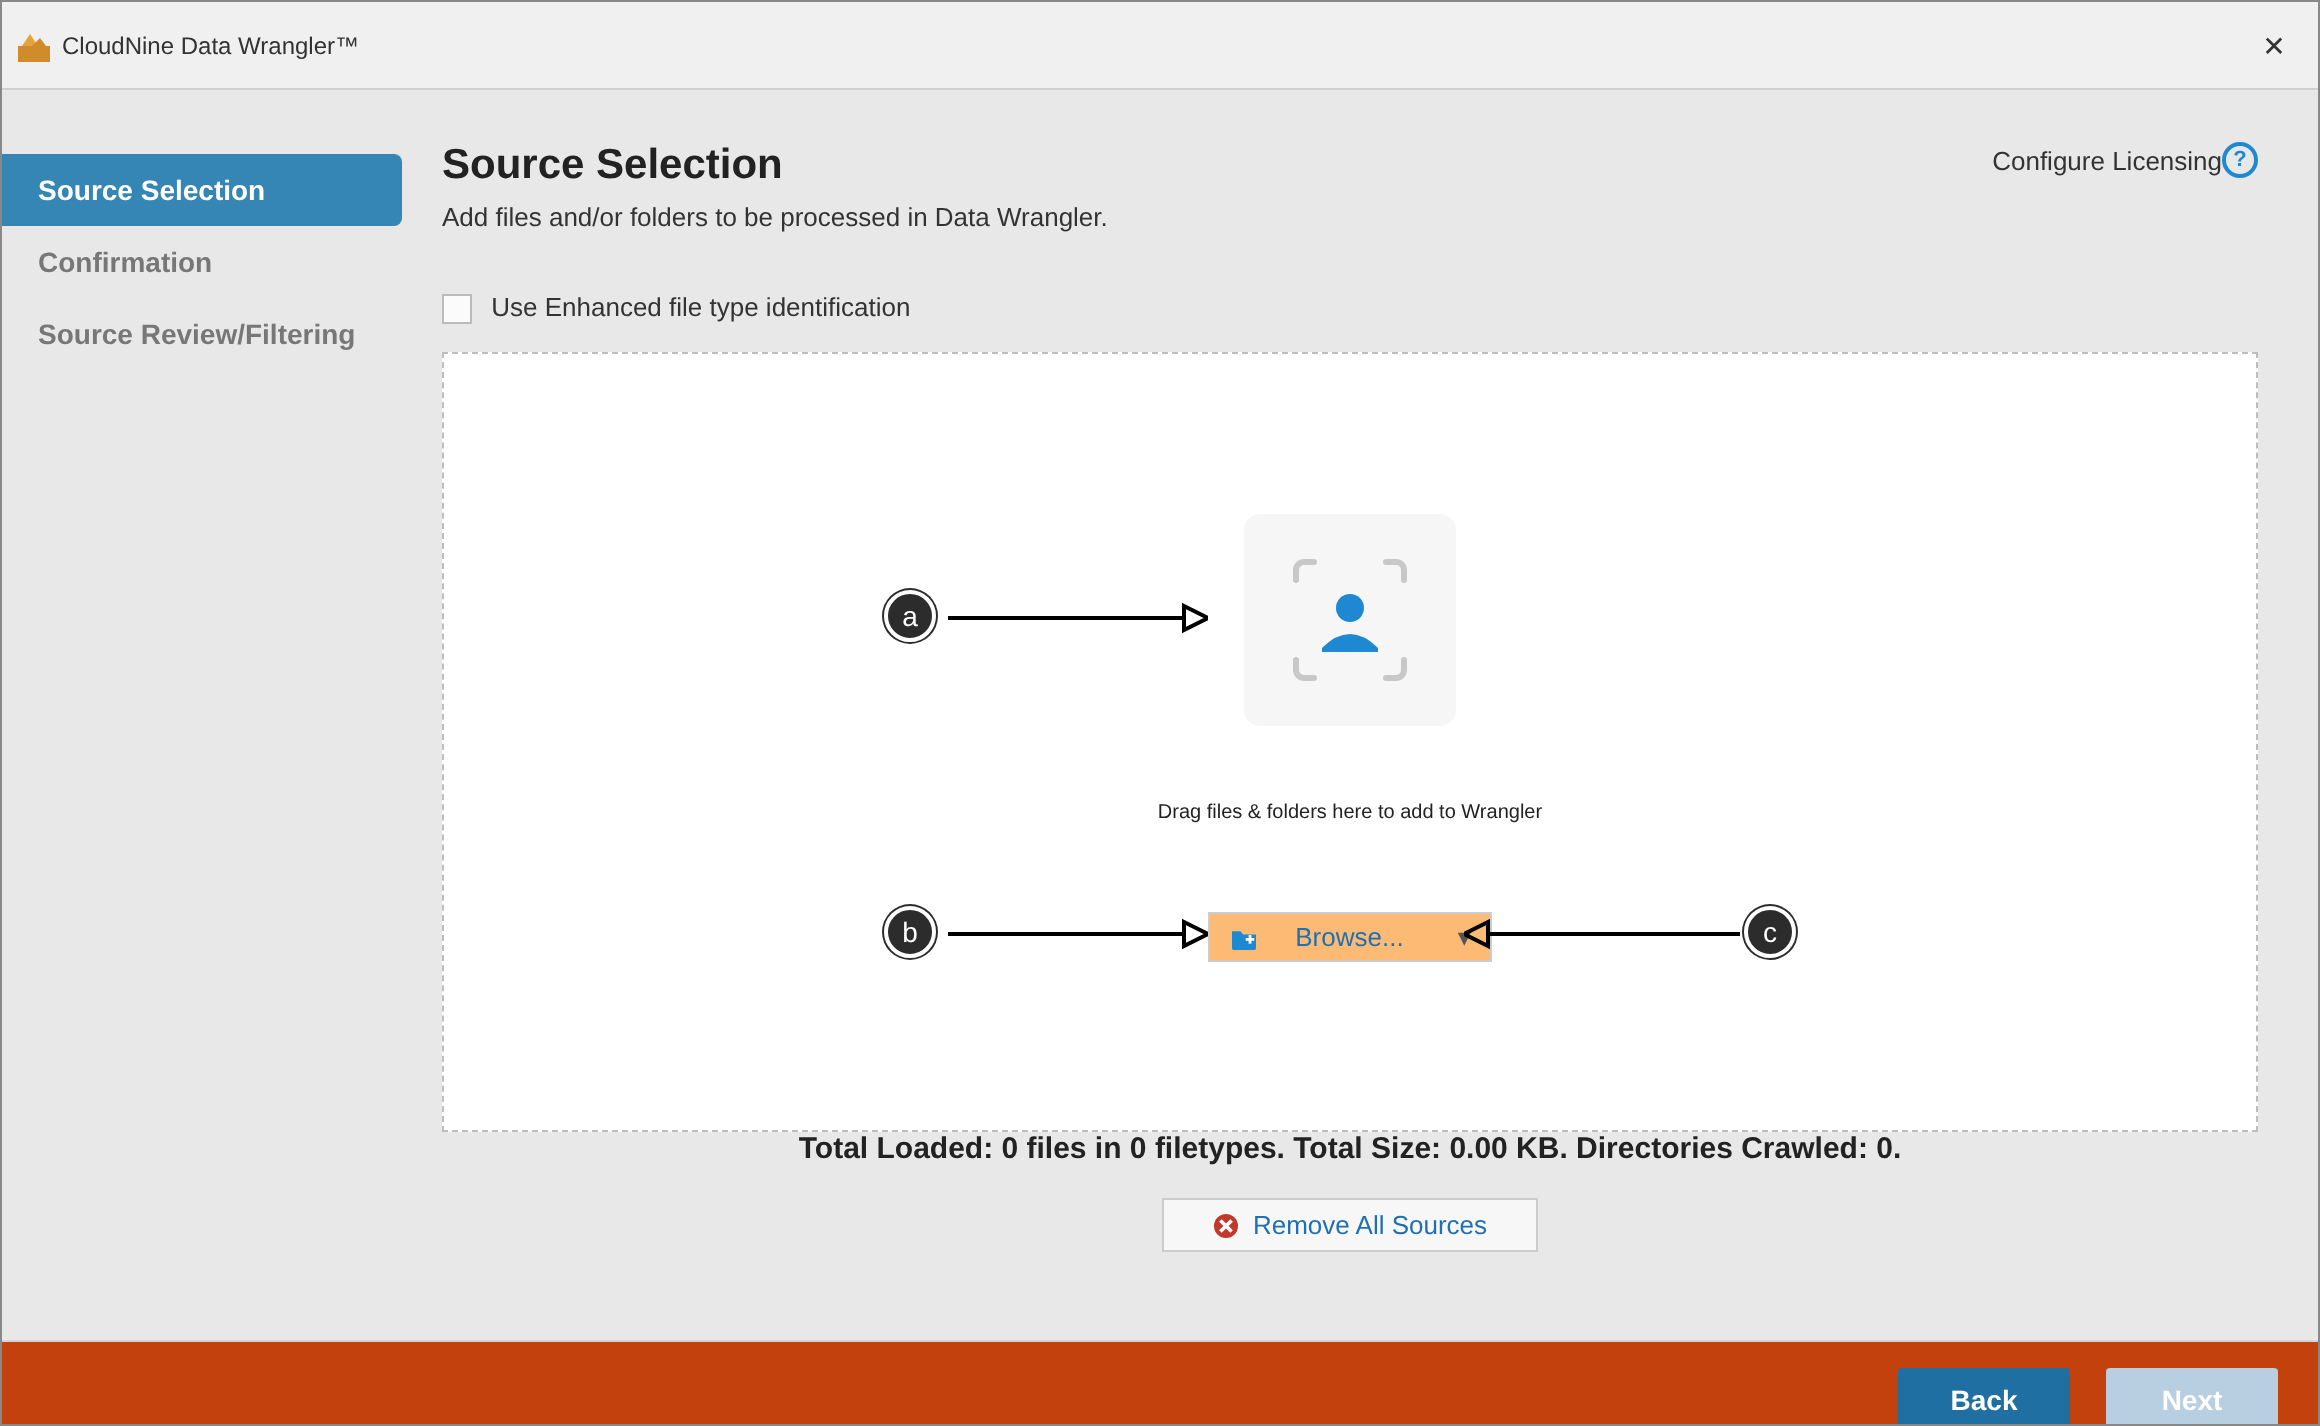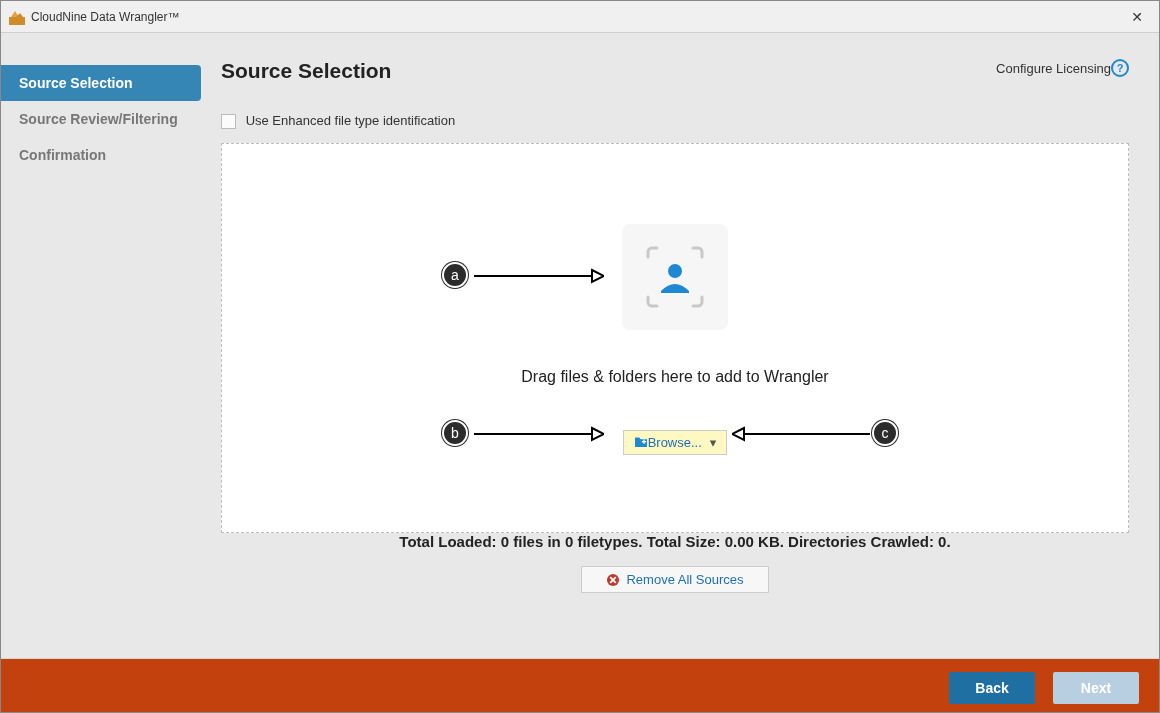--- a/index.html
+++ b/index.html
@@ -7,21 +7,21 @@
     font-family: "Segoe UI", Tahoma, sans-serif;
     font-size: 13px;
     color: #333;
     background: #fff;
     width: 1160px;
     height: 713px;
     overflow: hidden;
     border: 1px solid #888;
   }
   .titlebar {
-    height: 32px;
+    height: 44px;
     background: #f0f0f0;
     border-bottom: 1px solid #d0d0d0;
     display: flex;
     align-items: center;
     padding: 0 8px;
   }
   .titlebar .app-icon {
     width: 16px; height: 16px;
     margin-right: 6px;
     display: inline-flex;
@@ -138,33 +138,33 @@
   .drop-icon-box {
     width: 106px; height: 106px;
     border-radius: 8px;
     background: #f6f6f6;
     display: flex;
     align-items: center; justify-content: center;
     position: relative;
   }
   .drop-text {
     margin-top: 38px;
-    font-size: 16px;
+    font-size: 10px;
     color: #222;
   }
   .browse-btn {
     margin-top: 44px;
     border: 1px solid #ccc;
-    background: #fef9c3;
+    background: #fdba74;
     padding: 4px 10px;
     font-size: 13px;
     color: #1e6fb3;
     display: inline-flex;
-    align-items: flex-start;
-    gap: 0;
+    align-items: center;
+    gap: 19px;
     cursor: pointer;
   }
   .browse-btn .caret { color: #555; margin-left: 8px; }
   .annot-letter {
     width: 26px; height: 26px;
     border-radius: 50%;
     background: #2c2c2c;
     border: 2px solid #fff;
     box-shadow: 0 0 0 1px #2c2c2c;
     color: #fff;
@@ -230,31 +230,32 @@
   <span class="close-btn">✕</span>
 </div>
 
 <div class="body">
 
   <div class="sidebar">
     <div class="sidebar-item active">
       <span>Source Selection</span>
     </div>
     <div class="sidebar-item">
+      <span>Confirmation</span>
+    </div>
+    <div class="sidebar-item">
       <span>Source Review/Filtering</span>
-    </div>
-    <div class="sidebar-item">
-      <span>Confirmation</span>
     </div>
   </div>
 
   <div class="main">
     <div class="main-header">
       <div>
         <div class="main-title">Source Selection</div>
+        <div class="main-subtitle">Add files and/or folders to be processed in Data Wrangler.</div>
       </div>
       <div class="header-right">
         <span class="cfg-link">Configure Licensing</span>
         <span class="help-icon">?</span>
       </div>
     </div>
 
     <div class="options-row">
       <label>
         <span class="checkbox"></span>

